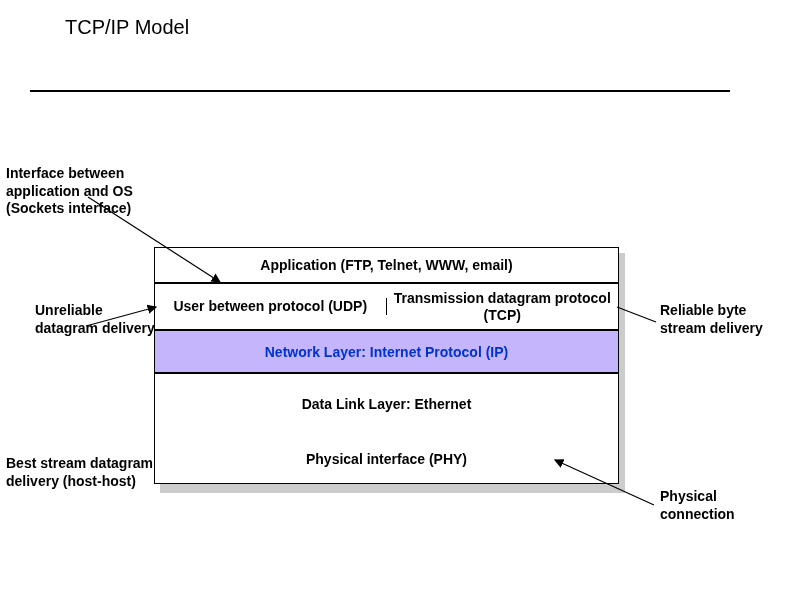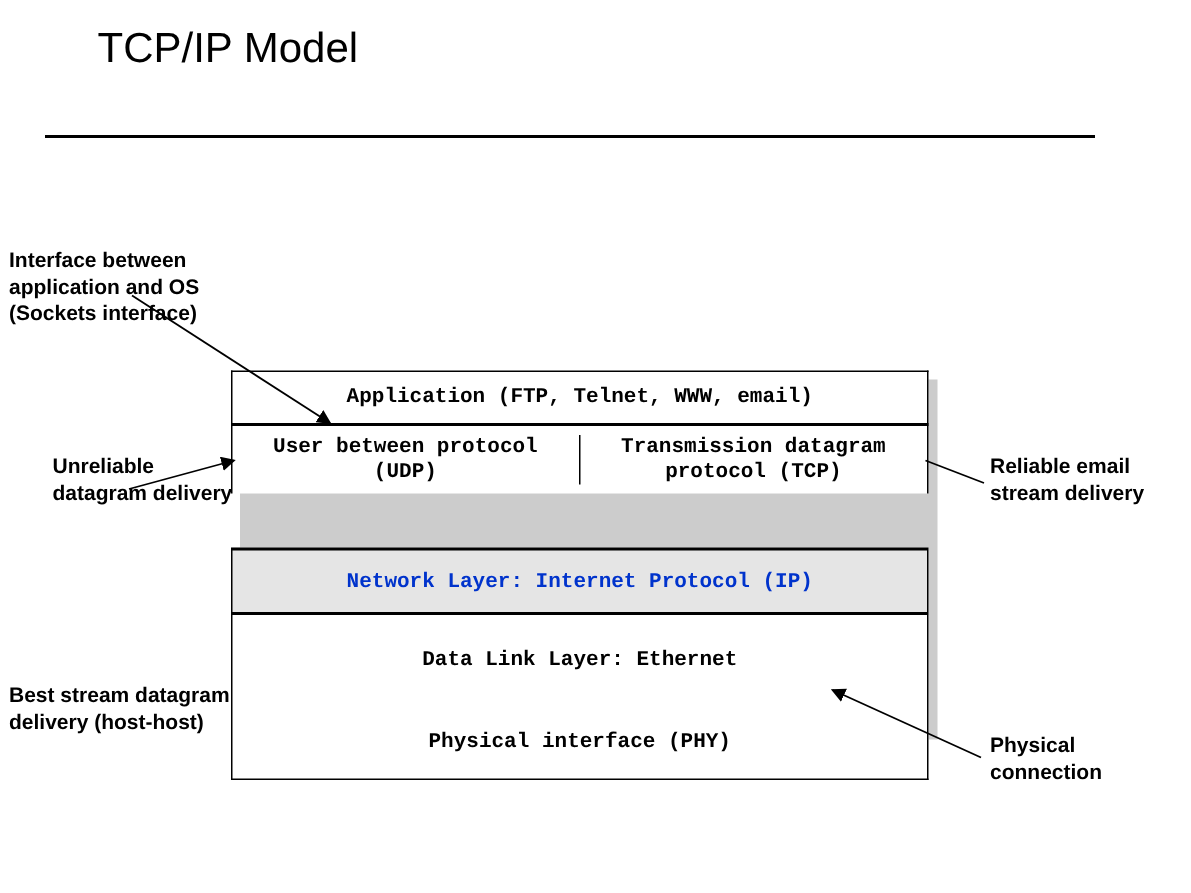--- a/index.html
+++ b/index.html
@@ -10,21 +10,21 @@
     background: #ffffff;
     font-family: Verdana, Arial, sans-serif;
     color: #000;
     position: relative;
     overflow: hidden;
   }
   .title {
     position: absolute;
     left: 65px;
     top: 16px;
-    font-size: 28px;
+    font-size: 20px;
     font-family: Arial, sans-serif;
   }
   .title-underline {
     position: absolute;
     left: 30px;
     top: 90px;
     width: 700px;
     height: 0;
     border-top: 2px solid #000;
   }
@@ -64,25 +64,25 @@
     background: #fff;
     box-sizing: border-box;
     width: 465px;
     z-index: 1;
     text-align: center;
     display: flex;
     align-items: center;
     justify-content: center;
     font-weight: bold;
     font-size: 14px;
-    font-family: Liberation Mono, monospace;
+    font-family: Liberation Sans, sans-serif;
   }
   #layer-app  { height: 35px; border-bottom: none; }
   #layer-trans{ height: 47px; border-top: 2.5px solid #000; border-bottom: none; display:flex; flex-direction:row;}
-  #layer-net  { height: 45px; border-top: 2.5px solid #000; border-bottom: 2.5px solid #000; color: #0033cc; background: #e5e5e5; margin-top: 36px; }
+  #layer-net  { height: 45px; border-top: 2.5px solid #000; border-bottom: 2.5px solid #000; color: #0033cc; background: #c4b5fd; }
   #layer-link { height: 60px; border-top: none; border-bottom: none;}
   #layer-phyrow{ height: 50px; border-top: none;}
   #layer-trans .half {
     flex: 1 1 50%;
     display: flex; align-items: center; justify-content: center;
     box-sizing: border-box;
     padding: 0 6px;
     line-height: 1.2;
   }
   #layer-trans .half:first-child { border-right: 1.5px solid #000; }
@@ -96,21 +96,21 @@
   }
 </style>
 </head>
 <body>
 
 <div class="title">TCP/IP Model</div>
 <div class="title-underline"></div>
 
 <div class="label" id="lbl-sockets">Interface between application and OS (Sockets interface)</div>
 <div class="label" id="lbl-udp">Unreliable datagram delivery</div>
-<div class="label" id="lbl-tcp">Reliable email stream delivery</div>
+<div class="label" id="lbl-tcp">Reliable byte stream delivery</div>
 <div class="label" id="lbl-best">Best stream datagram delivery (host-host)</div>
 <div class="label" id="lbl-phy">Physical connection</div>
 
 <div class="stack">
   <div class="shadow"></div>
 
   <div class="layer" id="layer-app">
     <span>Application (FTP, Telnet, WWW, email)</span>
   </div>
 

